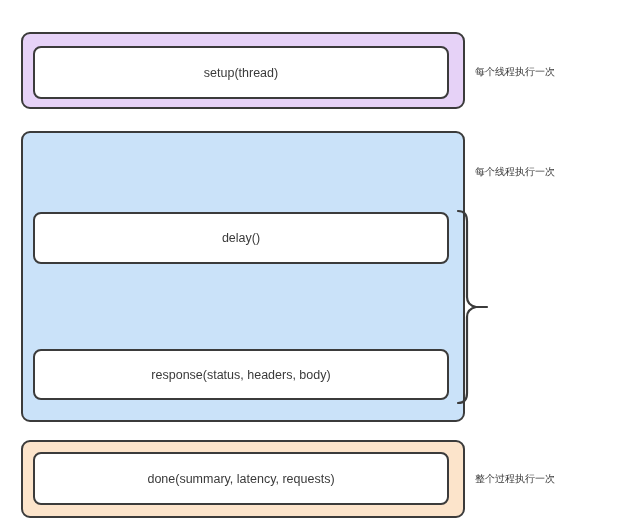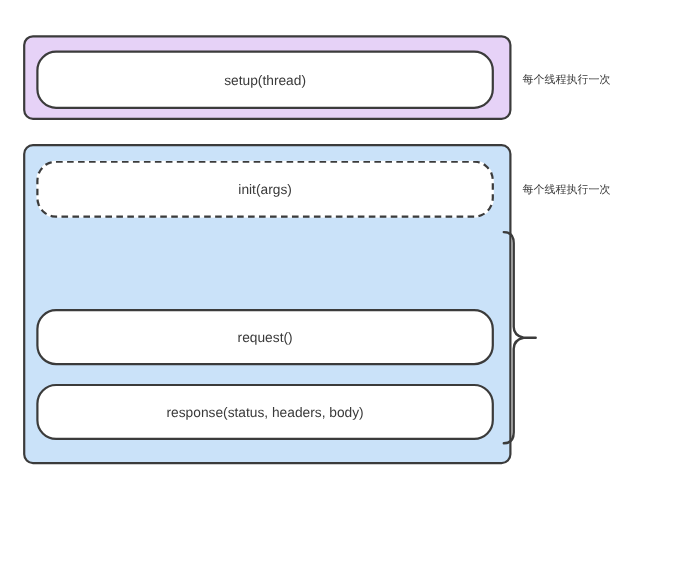--- a/index.html
+++ b/index.html
@@ -29,21 +29,21 @@
   }
   .group-setup  { top: 32px;  height: 77px;  background: var(--purple); }
   .group-thread { top: 131px; height: 291px; background: var(--blue); }
   .group-done   { top: 440px; height: 78px;  background: var(--orange); }
   .fn-box {
     position: absolute;
     left: 10px;
     width: 416px;
     background: var(--box-fill);
     border: 2px solid var(--border);
-    border-radius: 18px;
+    border-radius: 8px;
     display: flex;
     align-items: center;
     justify-content: center;
     font-size: 12.5px;
     color: var(--text);
     white-space: nowrap;
   }
   .fn-box.dashed { border: 2.5px dashed var(--border); }
   .box-setup    { top: 12px;  height: 53px; }
   .box-init     { top: 13px;  height: 52px; }
@@ -76,37 +76,40 @@
 <div class="canvas">
 
   <div class="group group-setup">
     <div class="fn-box box-setup">
       <span>setup(thread)</span>
     </div>
   </div>
   <div class="annotation ann-setup">每个线程执行一次</div>
 
   <div class="group group-thread">
-    <div class="fn-box dashed box-init">
-      <span>init(args)</span>
-    </div>
-    <div class="fn-box box-request">
-      <span>request()</span>
+    <div class="fn-box box-delay">
+      <span>delay()</span>
     </div>
     <div class="fn-box box-response">
       <span>response(status, headers, body)</span>
     </div>
   </div>
   <div class="annotation ann-init">每个线程执行一次</div>
 
   <svg class="brace" width="45" height="206" viewBox="0 0 45 206" fill="none" xmlns="http://www.w3.org/2000/svg">
     <path d="M 8 8
              Q 17 8 17 18
              L 17 94
              Q 17 102 26 104
              Q 17 106 17 114
              L 17 190
              Q 17 200 8 200
              M 26 104 L 37 104" stroke="currentColor" stroke-width="2.2" fill="none" stroke-linecap="round" stroke-linejoin="round"></path>
   </svg>
 
+  <div class="group group-done">
+    <div class="fn-box box-done">
+      <span>done(summary, latency, requests)</span>
+    </div>
+  </div>
+  <div class="annotation ann-done">整个过程执行一次</div>
 
 </div>
 
 </body></html>

